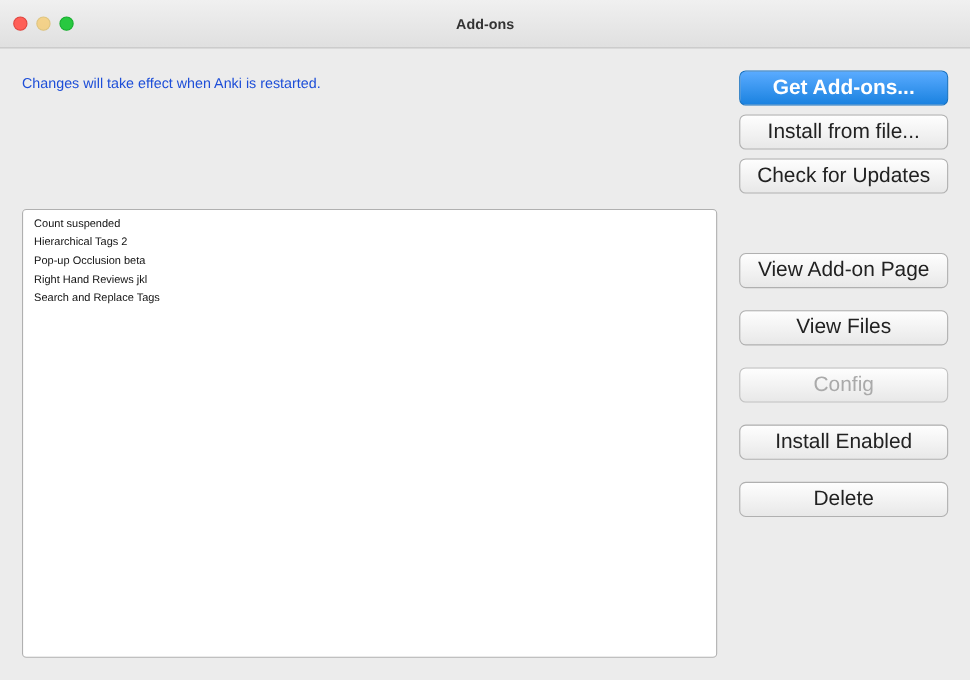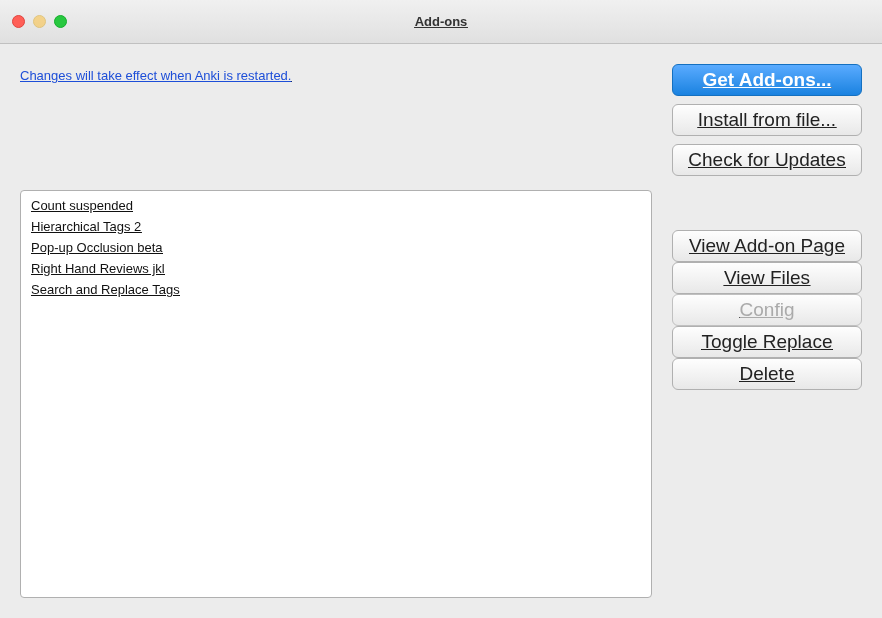--- a/index.html
+++ b/index.html
@@ -1,19 +1,18 @@
 <!DOCTYPE html>
 <html><head>
   <meta charset="utf-8">
   <style>
     * {
       box-sizing: border-box;
       margin: 0;
       padding: 0;
-      text-decoration: underline;
     }
 
     body {
       width: 882px;
       height: 618px;
       background: #ececec;
       font-family: -apple-system, BlinkMacSystemFont, "Helvetica Neue", Arial, sans-serif;
       font-size: 13px;
       display: flex;
       flex-direction: column;
@@ -111,30 +110,30 @@
       flex: 1;
       border: 1px solid #b0b0b0;
       background: #fff;
       border-radius: 4px;
       overflow-y: auto;
       padding: 4px 0;
     }
 
     .addon-list-item {
       padding: 3px 10px;
-      font-size: 13px;
+      font-size: 10px;
       color: #111;
       cursor: pointer;
       white-space: nowrap;
     }
 
     .right-buttons-bottom {
       display: flex;
       flex-direction: column;
-      gap: 0;
+      gap: 20px;
       min-width: 190px;
       flex-shrink: 0;
       justify-content: flex-start;
       padding-top: 40px;
     }
 
     
     .btn {
       width: 190px;
       height: 32px;
@@ -196,18 +195,18 @@
     <div class="addon-list-item">Count suspended</div>
         <div class="addon-list-item">Hierarchical Tags 2</div>
         <div class="addon-list-item">Pop-up Occlusion beta</div>
         <div class="addon-list-item">Right Hand Reviews jkl</div>
         <div class="addon-list-item">Search and Replace Tags</div>
       </div>
     <div class="right-buttons-bottom">
       <button class="btn btn-secondary">View Add-on Page</button>
       <button class="btn btn-secondary">View Files</button>
       <button class="btn btn-disabled" disabled="">Config</button>
-      <button class="btn btn-secondary">Toggle Replace</button>
+      <button class="btn btn-secondary">Install Enabled</button>
       <button class="btn btn-secondary">Delete</button>
     </div>
   </div>
 
 </div>
 
 </body></html>

